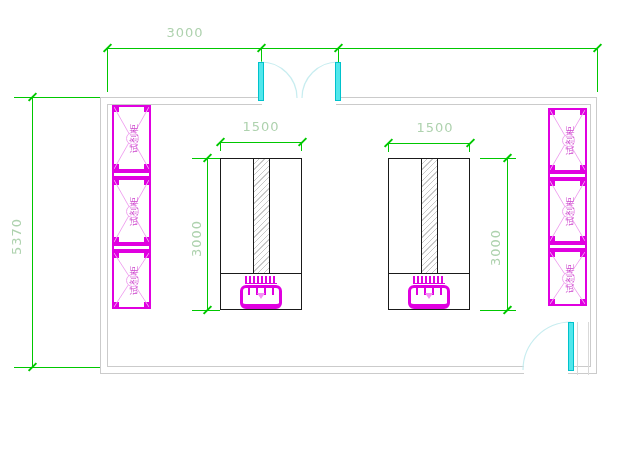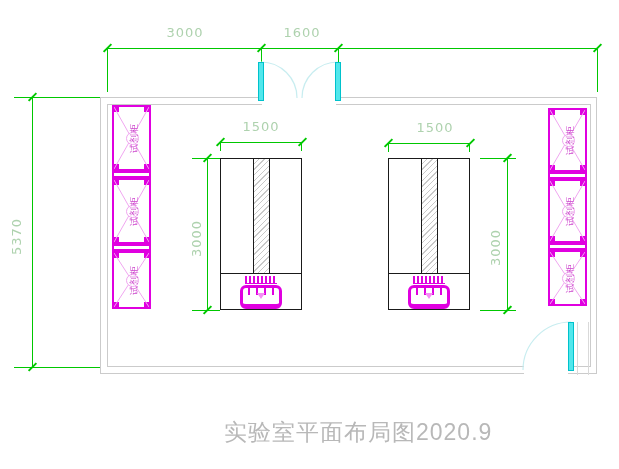--- a/index.html
+++ b/index.html
@@ -58,21 +58,20 @@
   <div class="gline" style="left:107px;top:48px;width:490px;height:1px"></div>
   <div class="gline" style="left:107px;top:48px;width:1px;height:44px"></div>
   <div class="gline" style="left:261px;top:48px;width:1px;height:15px"></div>
   <div class="gline" style="left:338px;top:48px;width:1px;height:15px"></div>
   <div class="gline" style="left:597px;top:48px;width:1px;height:44px"></div>
   <div class="tick" style="left:102px;top:47px"></div>
   <div class="tick" style="left:256px;top:47px"></div>
   <div class="tick" style="left:333px;top:47px"></div>
   <div class="tick" style="left:592px;top:47px"></div>
   <div class="dimtext" style="left:130px;top:25px;width:110px">3000</div>
-  <div class="dimtext" style="left:262px;top:25px;width:80px">1600</div>
 
   <div class="gline" style="left:32px;top:97px;width:1px;height:271px"></div>
   <div class="gline" style="left:14px;top:97px;width:86px;height:1px"></div>
   <div class="gline" style="left:14px;top:367px;width:86px;height:1px"></div>
   <div class="tick" style="left:27px;top:96px"></div>
   <div class="tick" style="left:27px;top:366px"></div>
   <div class="dimtext rot" style="left:-24px;top:229px;width:80px">5370</div>
 
   <div class="wall" style="left:100px;top:97px;width:497px;height:277px"></div>
   <div class="wall" style="left:107px;top:104px;width:484px;height:263px"></div>
@@ -195,15 +194,14 @@
 
   <svg class="overlay" width="619" height="469">
     <path d="M261 62 A36 36 0 0 1 297 98" fill="none" stroke="#c8edf0" stroke-width="1.2"></path>
     <path d="M338 62 A36 36 0 0 0 302 98" fill="none" stroke="#c8edf0" stroke-width="1.2"></path>
     <path d="M571 322 A48 48 0 0 0 523 370" fill="none" stroke="#c8edf0" stroke-width="1.2"></path>
   </svg>
   <div class="leaf" style="left:258px;top:62px;height:39px"></div>
   <div class="leaf" style="left:335px;top:62px;height:39px"></div>
   <div class="leaf" style="left:568px;top:322px;height:49px"></div>
 
-  <div class="title" style="left:224px;top:417px">实验室平面布局图2020.9</div>
 
 </div>
 
 </body></html>

